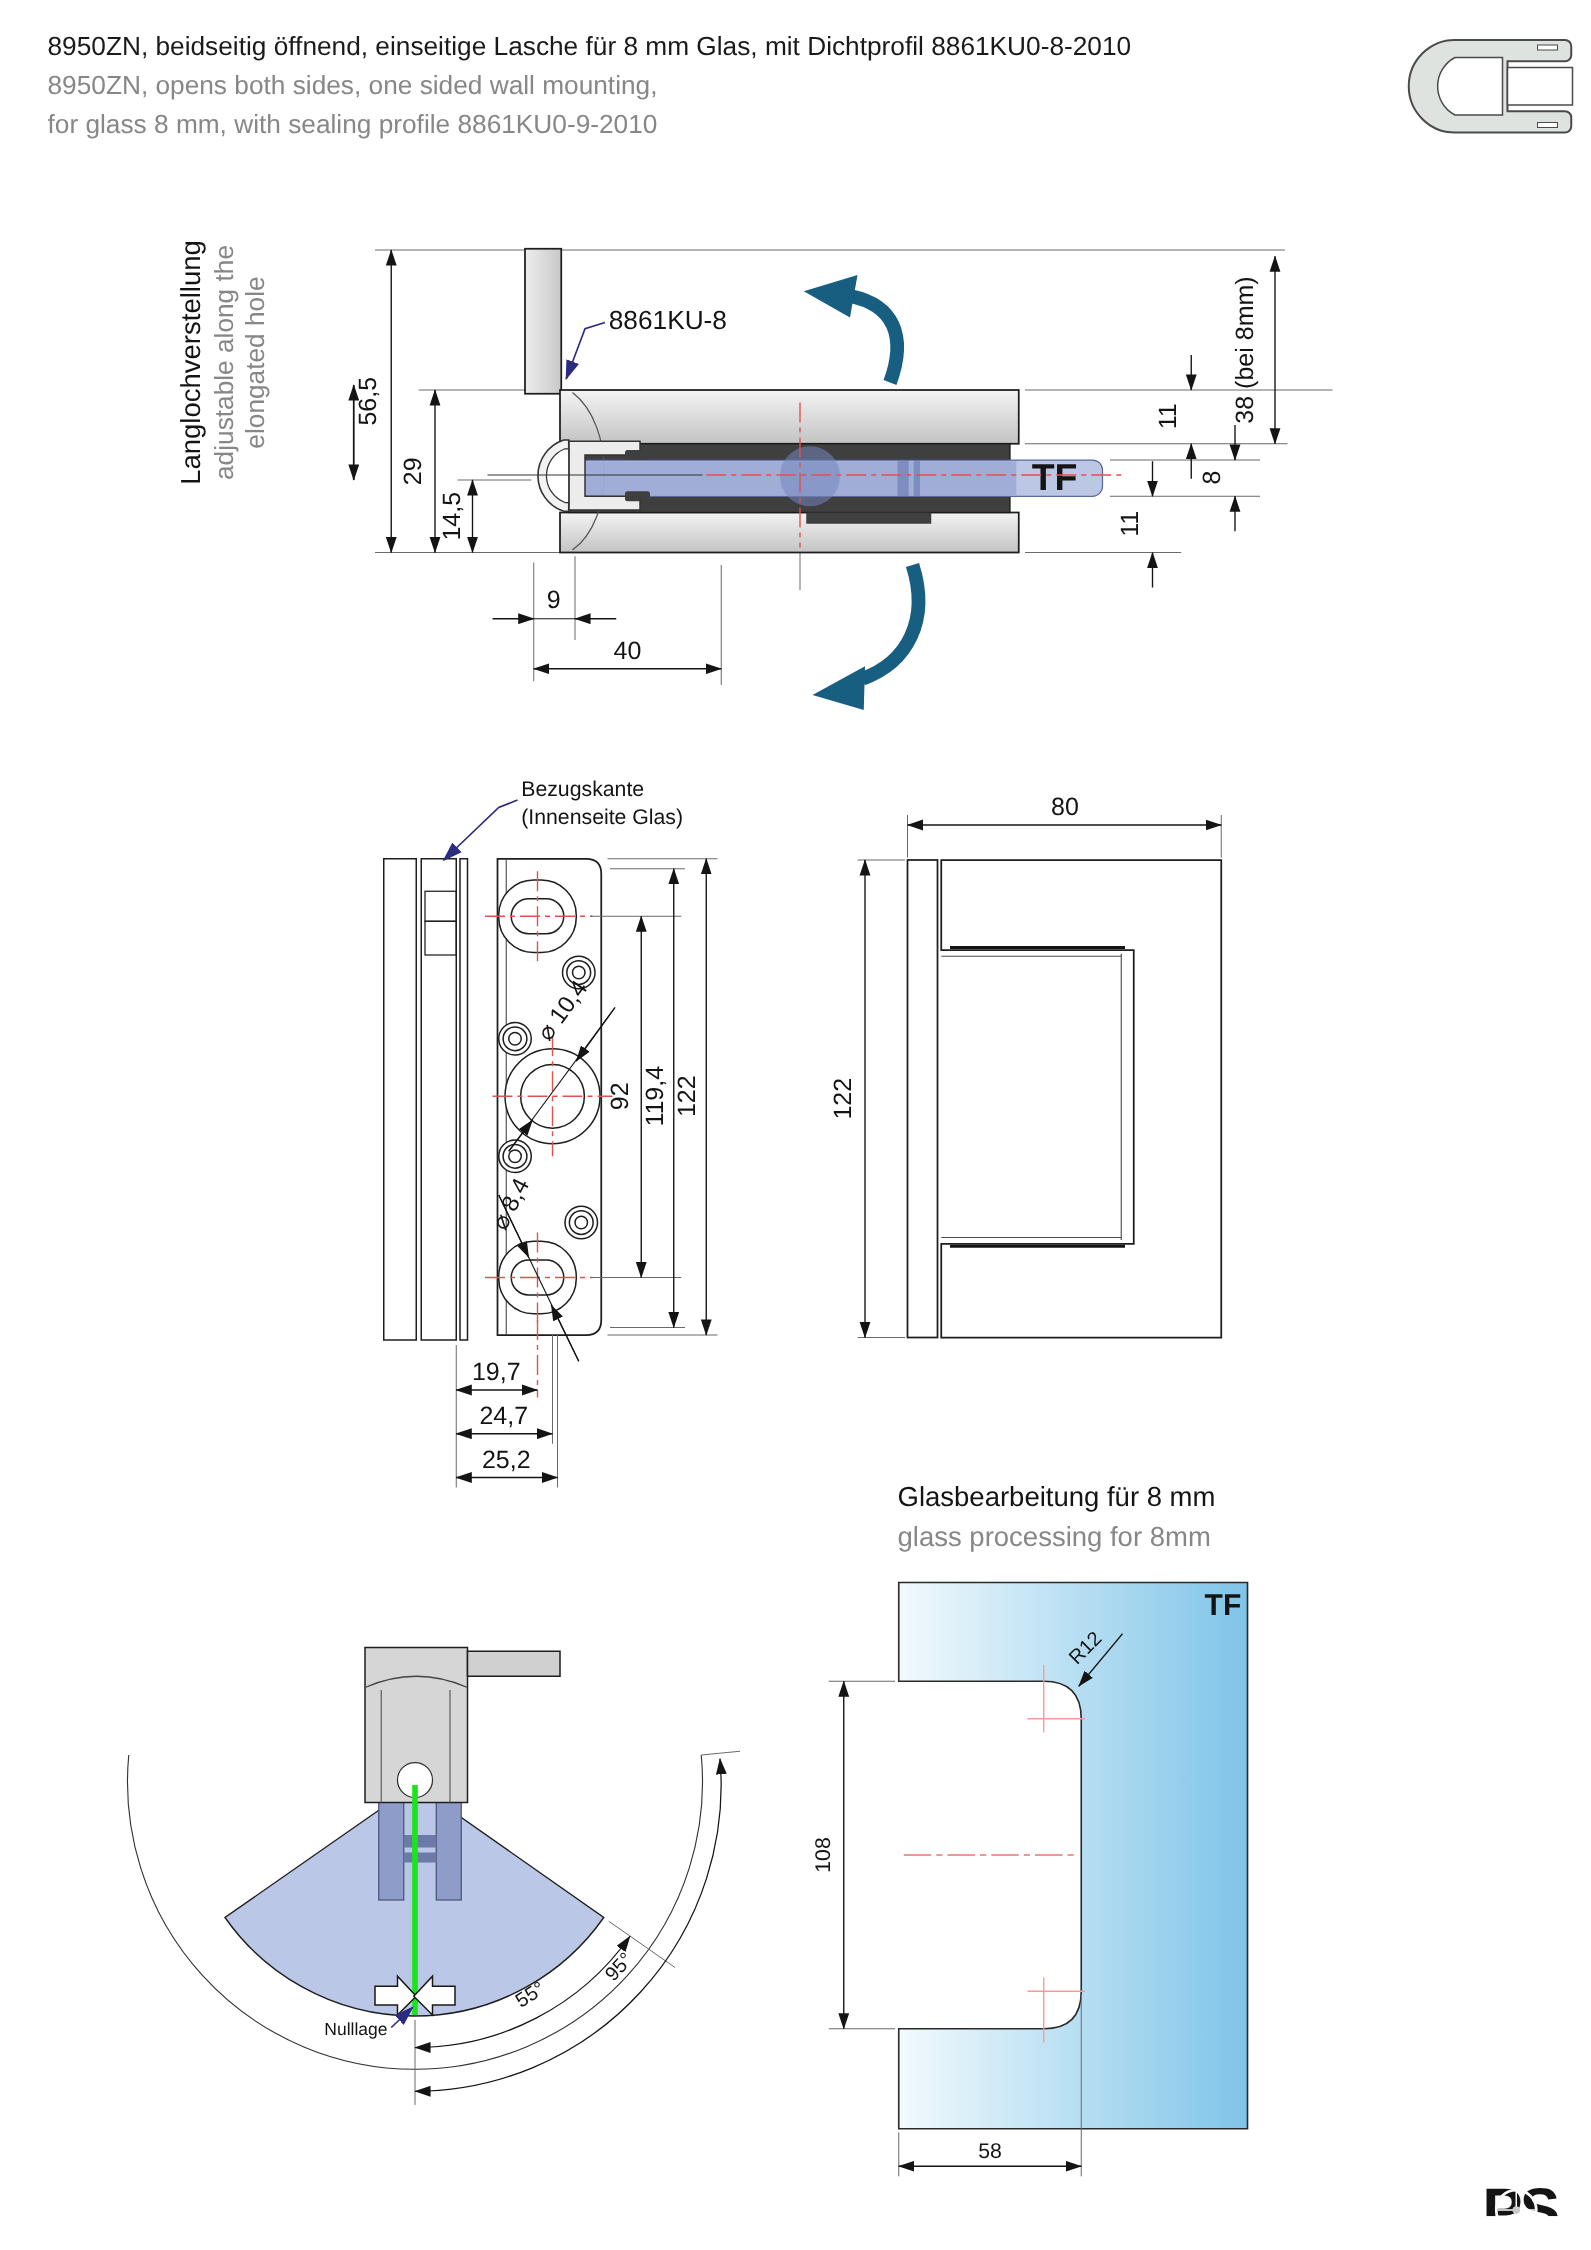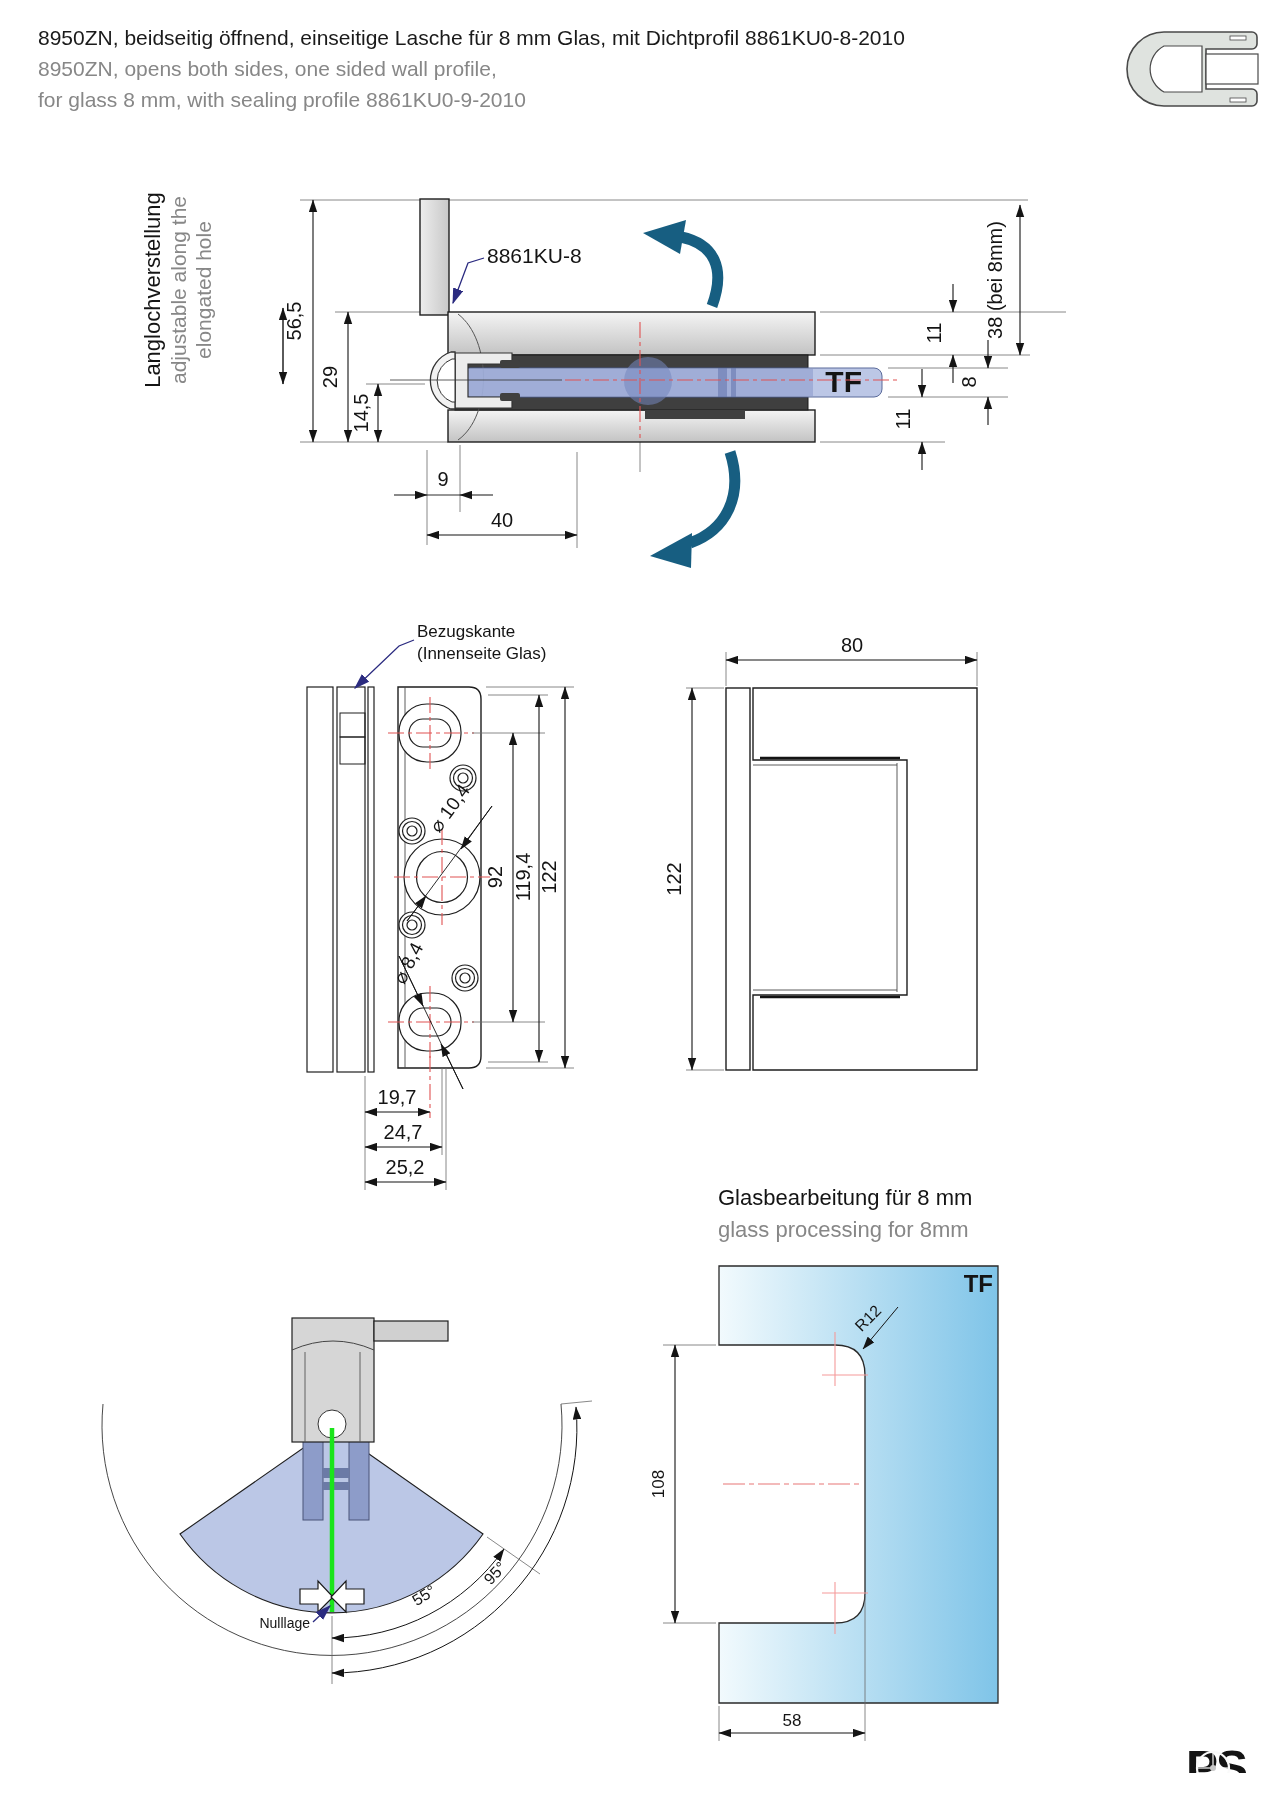--- a/index.html
+++ b/index.html
@@ -21,21 +21,21 @@
   .navy{stroke:#2b2b80;stroke-width:1.3;fill:none;}
   .gray{fill:#878787;}
 </style>
 </head>
 <body>
 
 <div class="page">
 
   <div class="hdr">
     <div class="t1">8950ZN, beidseitig öffnend, einseitige Lasche für 8 mm Glas, mit Dichtprofil 8861KU0-8-2010</div>
-    <div class="t2">8950ZN, opens both sides, one sided wall profile,</div>
+    <div class="t2">8950ZN, opens both sides, one sided wall mounting,</div>
     <div class="t2">for glass 8 mm, with sealing profile 8861KU0-9-2010</div>
   </div>
 
   <svg width="1273" height="1800" viewBox="0 0 1273 1800">
     <defs>
       <marker id="arrE" viewBox="0 0 12 8" markerWidth="13" markerHeight="9" refX="11.5" refY="4" orient="auto" markerUnits="userSpaceOnUse">
           <path d="M0,0 L12,4 L0,8 Z" fill="#141414"></path>
         </marker>
       <marker id="arrS" viewBox="0 0 12 8" markerWidth="13" markerHeight="9" refX="0.5" refY="4" orient="auto" markerUnits="userSpaceOnUse">
           <path d="M12,0 L0,4 L12,8 Z" fill="#141414"></path>

